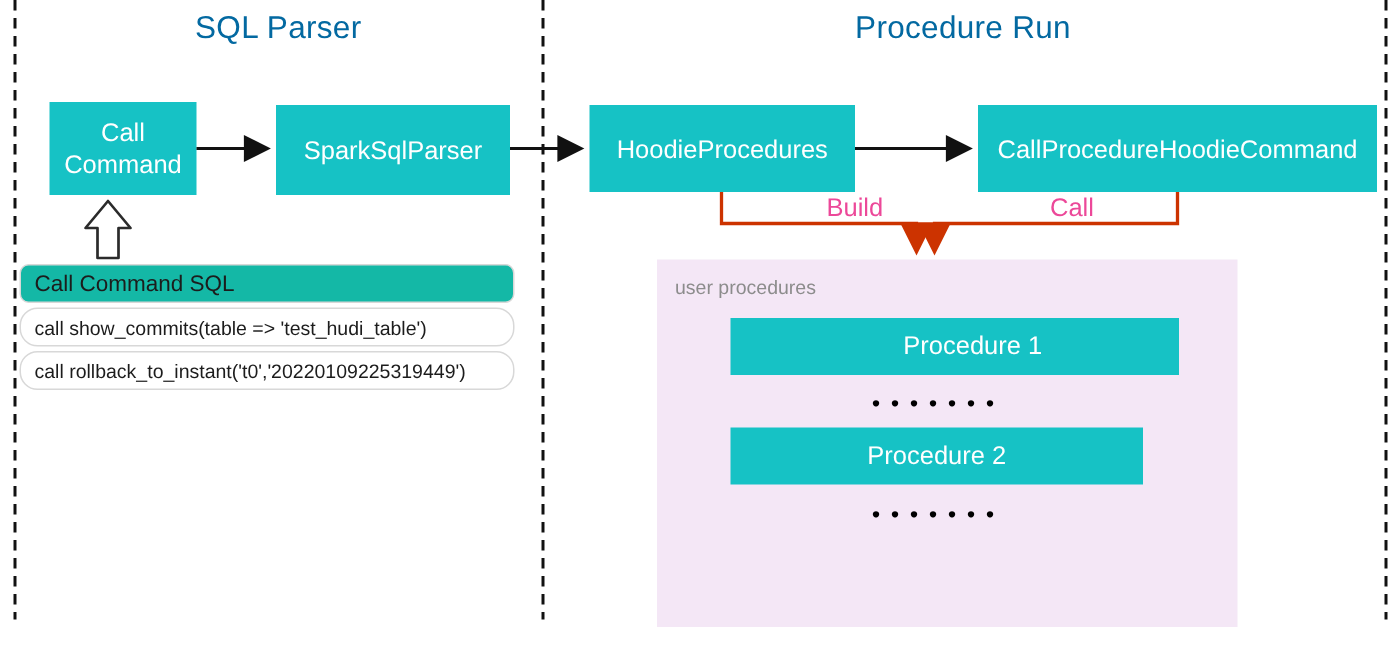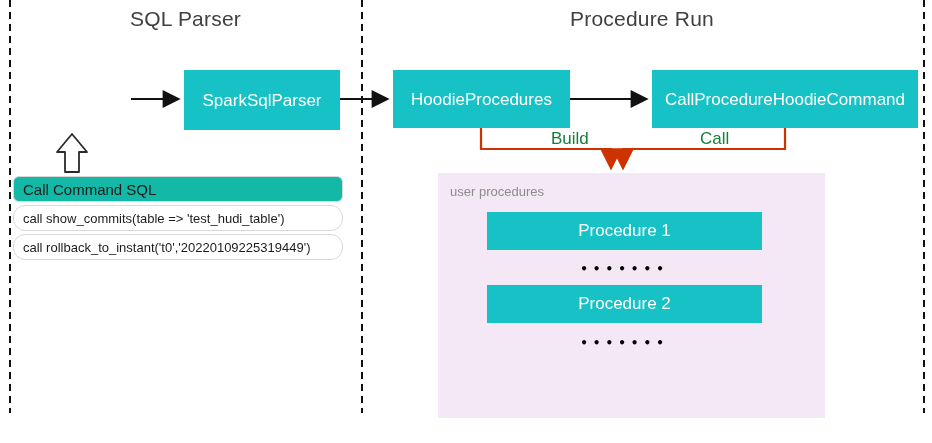--- a/index.html
+++ b/index.html
@@ -3,28 +3,28 @@
 <meta charset="utf-8">
 <style>
   html,body{margin:0;padding:0;background:#fff;}
   .stage{
     position:relative;width:932px;height:443px;background:#ffffff;
     font-family:"Liberation Sans","DejaVu Sans",sans-serif;
     color:#111;overflow:hidden;
   }
   .section-title{
     position:absolute;top:7px;text-align:center;
-    font-size:21px;color:#404040;letter-spacing:.2px;
+    font-size:21px;color:#0369a1;letter-spacing:.2px;
   }
   .node{
     position:absolute;background:#16c2c5;color:#ffffff;
     display:flex;align-items:center;justify-content:center;text-align:center;
     font-size:17px;line-height:21px;
   }
-  .edge-label{position:absolute;font-size:17px;color:#15803d;}
+  .edge-label{position:absolute;font-size:17px;color:#ec4899;}
   .sqlbox{
     position:absolute;left:13px;width:330px;height:26px;
     border:1px solid #d8d8d8;border-radius:6px;background:#ffffff;
     box-sizing:border-box;display:flex;align-items:center;
     padding:0 9px;white-space:nowrap;overflow:hidden;
   }
   .sqlbox.header{background:#14b8a6;font-size:15px;color:#1c1c1c;}
   .sqlbox.row{font-size:13px;color:#1c1c1c;border-radius:12px;}
   .panel{
     position:absolute;left:438px;top:173px;width:387px;height:245px;
@@ -44,34 +44,35 @@
   svg.overlay{position:absolute;left:0;top:0;pointer-events:none;}
 </style>
 </head>
 <body>
 
 <div class="stage">
 
   <div class="section-title" style="left:10px;width:351px;">SQL Parser</div>
   <div class="section-title" style="left:361px;width:562px;">Procedure Run</div>
 
+  <div class="node" style="left:33px;top:68px;width:98px;height:62px;">Call Command</div>
   <div class="node" style="left:184px;top:70px;width:156px;height:60px;">SparkSqlParser</div>
   <div class="node" style="left:393px;top:70px;width:177px;height:58px;">HoodieProcedures</div>
   <div class="node" style="left:652px;top:70px;width:266px;height:58px;">CallProcedureHoodieCommand</div>
 
   <div class="edge-label" style="left:551px;top:129px;">Build</div>
   <div class="edge-label" style="left:700px;top:129px;">Call</div>
 
   <div class="sqlbox header" style="top:176px;">Call Command SQL</div>
   <div class="sqlbox row" style="top:205px;">call show_commits(table =&gt; 'test_hudi_table')</div>
   <div class="sqlbox row" style="top:234px;">call rollback_to_instant('t0','20220109225319449')</div>
 
   <div class="panel">
     <div class="panel-label">user procedures</div>
-    <div class="proc" style="top:39px;">Procedure 1</div>
+    <div class="proc" style="top:39px;padding-left:24px;">Procedure 1</div>
     <div class="dots" style="top:89px;">•••••••</div>
     <div class="proc" style="top:112px;">Procedure 2</div>
     <div class="dots" style="top:163px;">•••••••</div>
   </div>
 
   <svg class="overlay" width="932" height="443" viewBox="0 0 932 443">
     <defs>
       <marker id="ah-black" viewBox="0 0 10 10" refX="8" refY="5" markerWidth="10" markerHeight="9" orient="auto-start-reverse">
         <path d="M0,0 L10,5 L0,10 Z" fill="#111111"></path>
       </marker>

